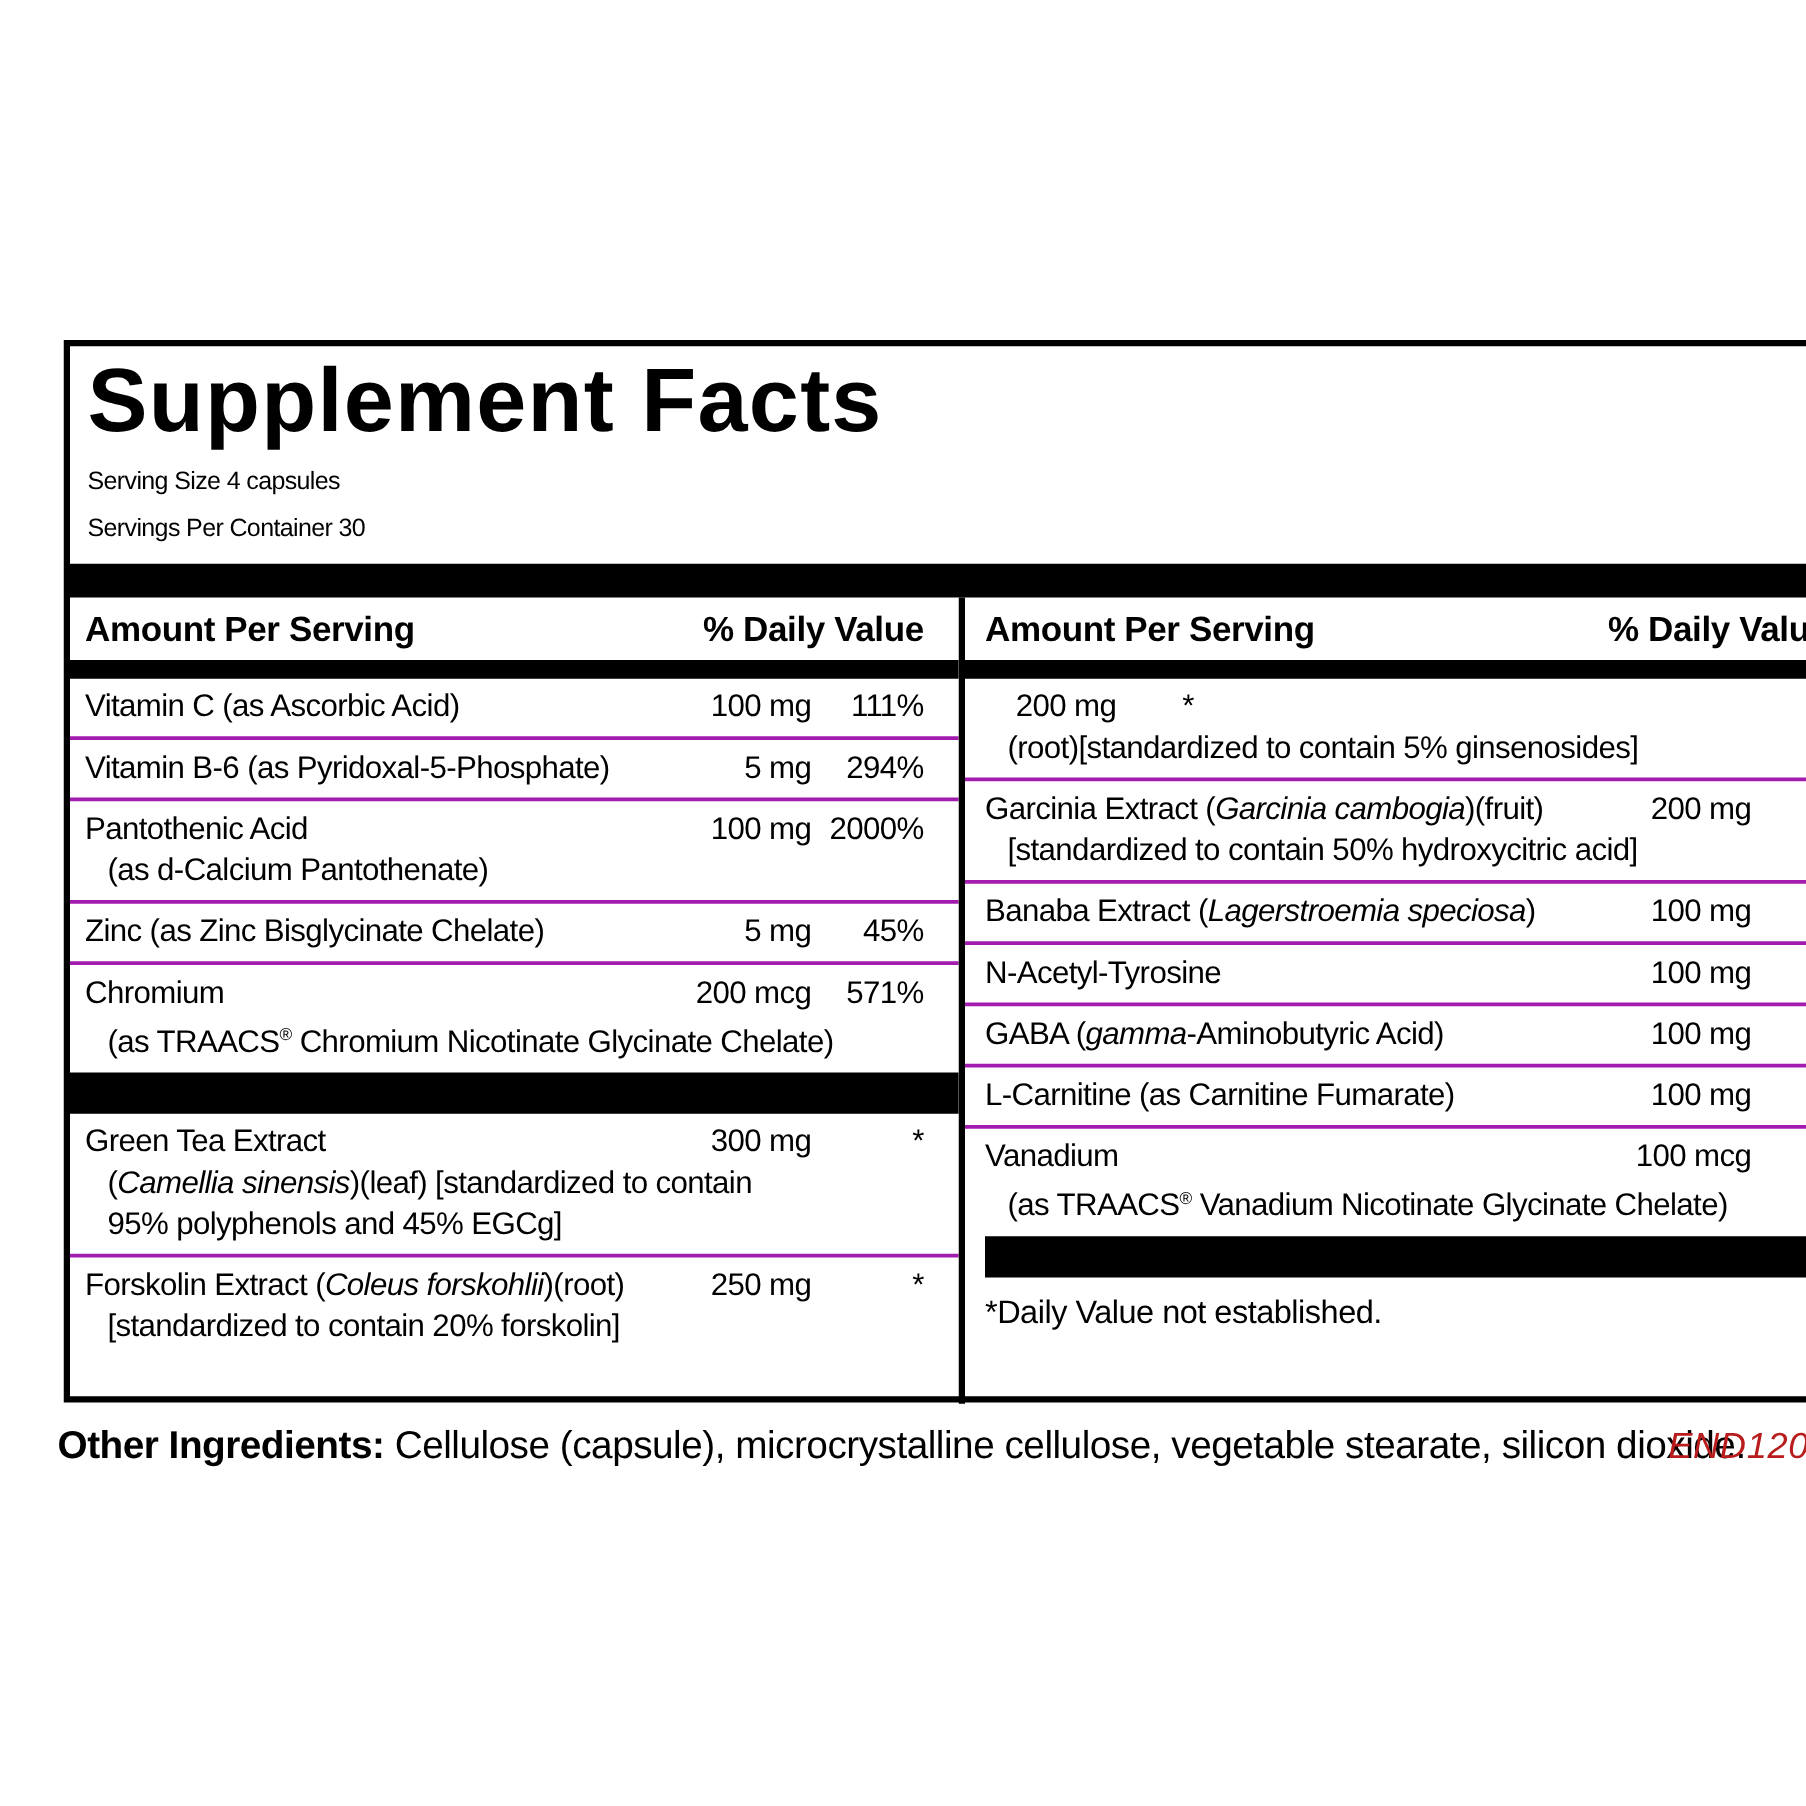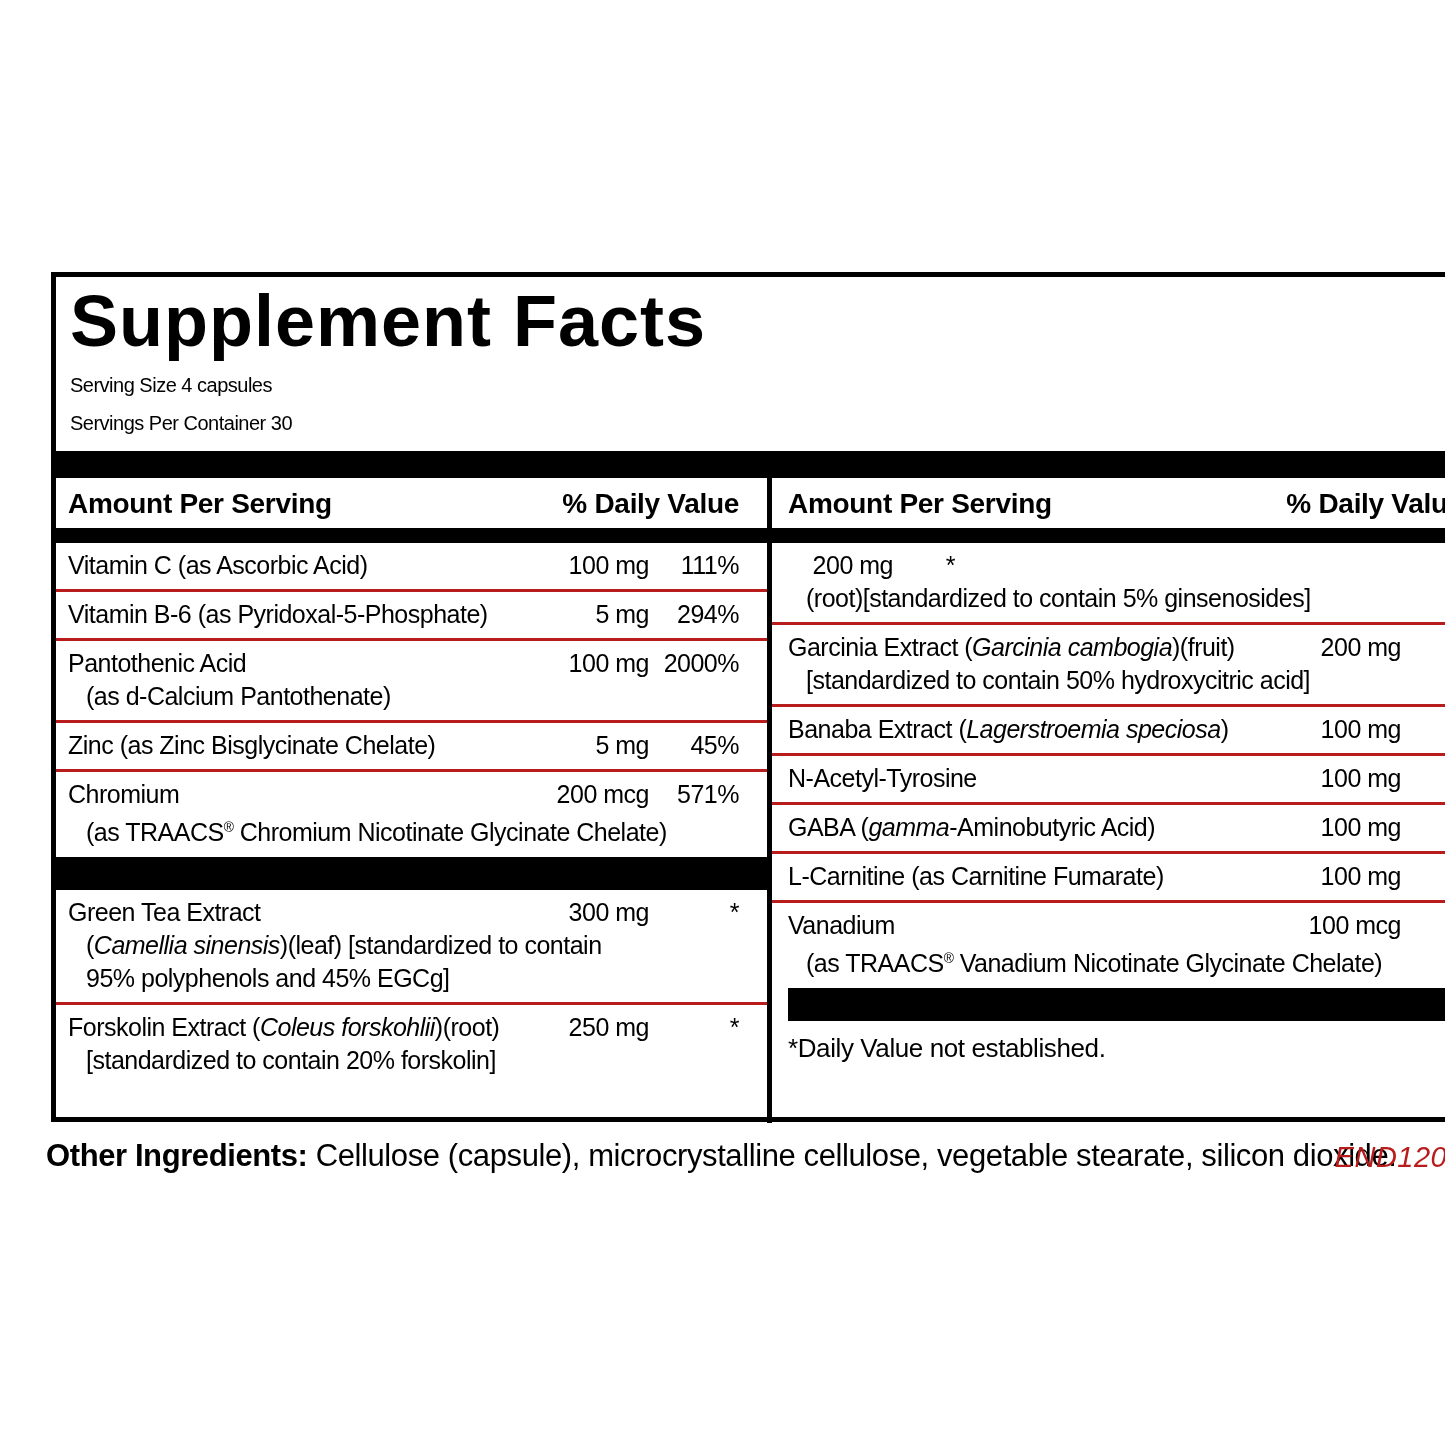--- a/index.html
+++ b/index.html
@@ -59,21 +59,21 @@
   }
   .col-right .col-header { padding: 10px 12px 8px 16px; }
   .bar-col { height: 15px; background: #000000; }
   .col-right .bar-thick { margin-left: 16px; }
   .bar-thick { height: 33px; background: #000000; }
   .row {
     padding: 6px 28px 7px 12px;
     font-size: 25px;
     letter-spacing: -0.5px;
     line-height: 33px;
-    border-bottom: 3px solid #b91c1c;
+    border-bottom: 3px solid #a21caf;
   }
   .col-right .row { padding: 6px 12px 7px 16px; }
   .row.no-sep { border-bottom: none; }
   .rmain { display: flex; align-items: baseline; }
   .rname { flex: 1; min-width: 0; white-space: nowrap; }
   .ramt { width: 100px; flex-shrink: 0; text-align: right; white-space: nowrap; }
   .rdv  { width: 90px;  flex-shrink: 0; text-align: right; white-space: nowrap; }
   .col-right .ramt { width: 105px; }
   .col-right .rdv  { width: 62px; }
   .rsub { padding-left: 18px; white-space: nowrap; }

